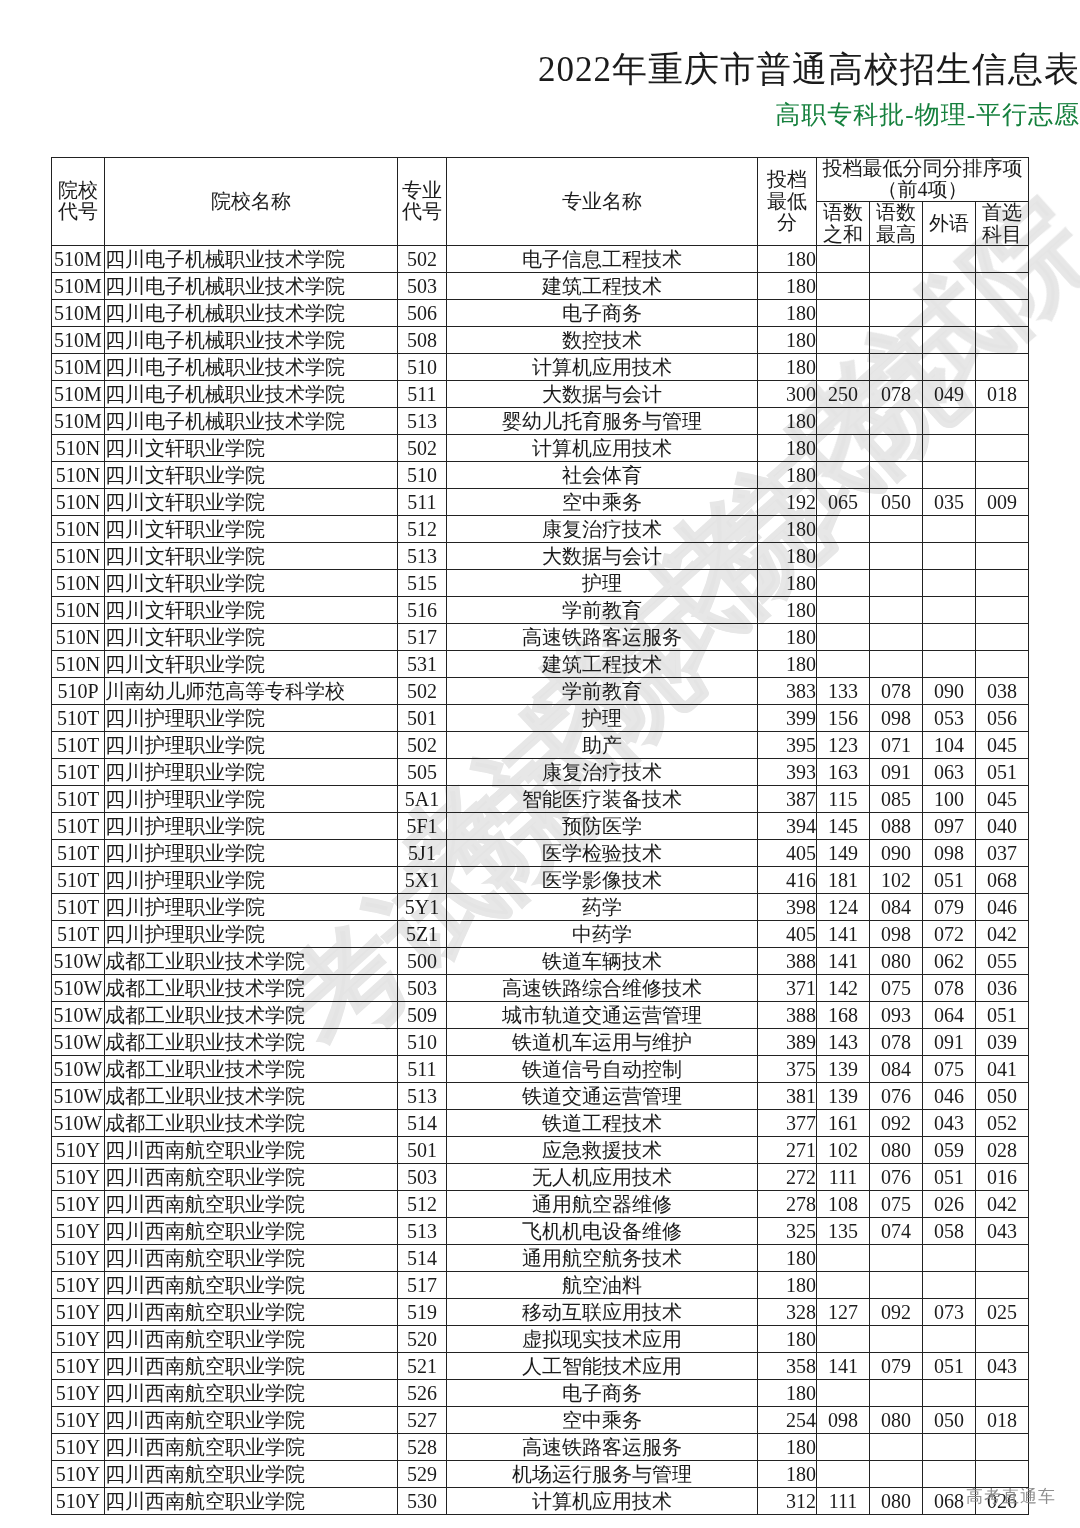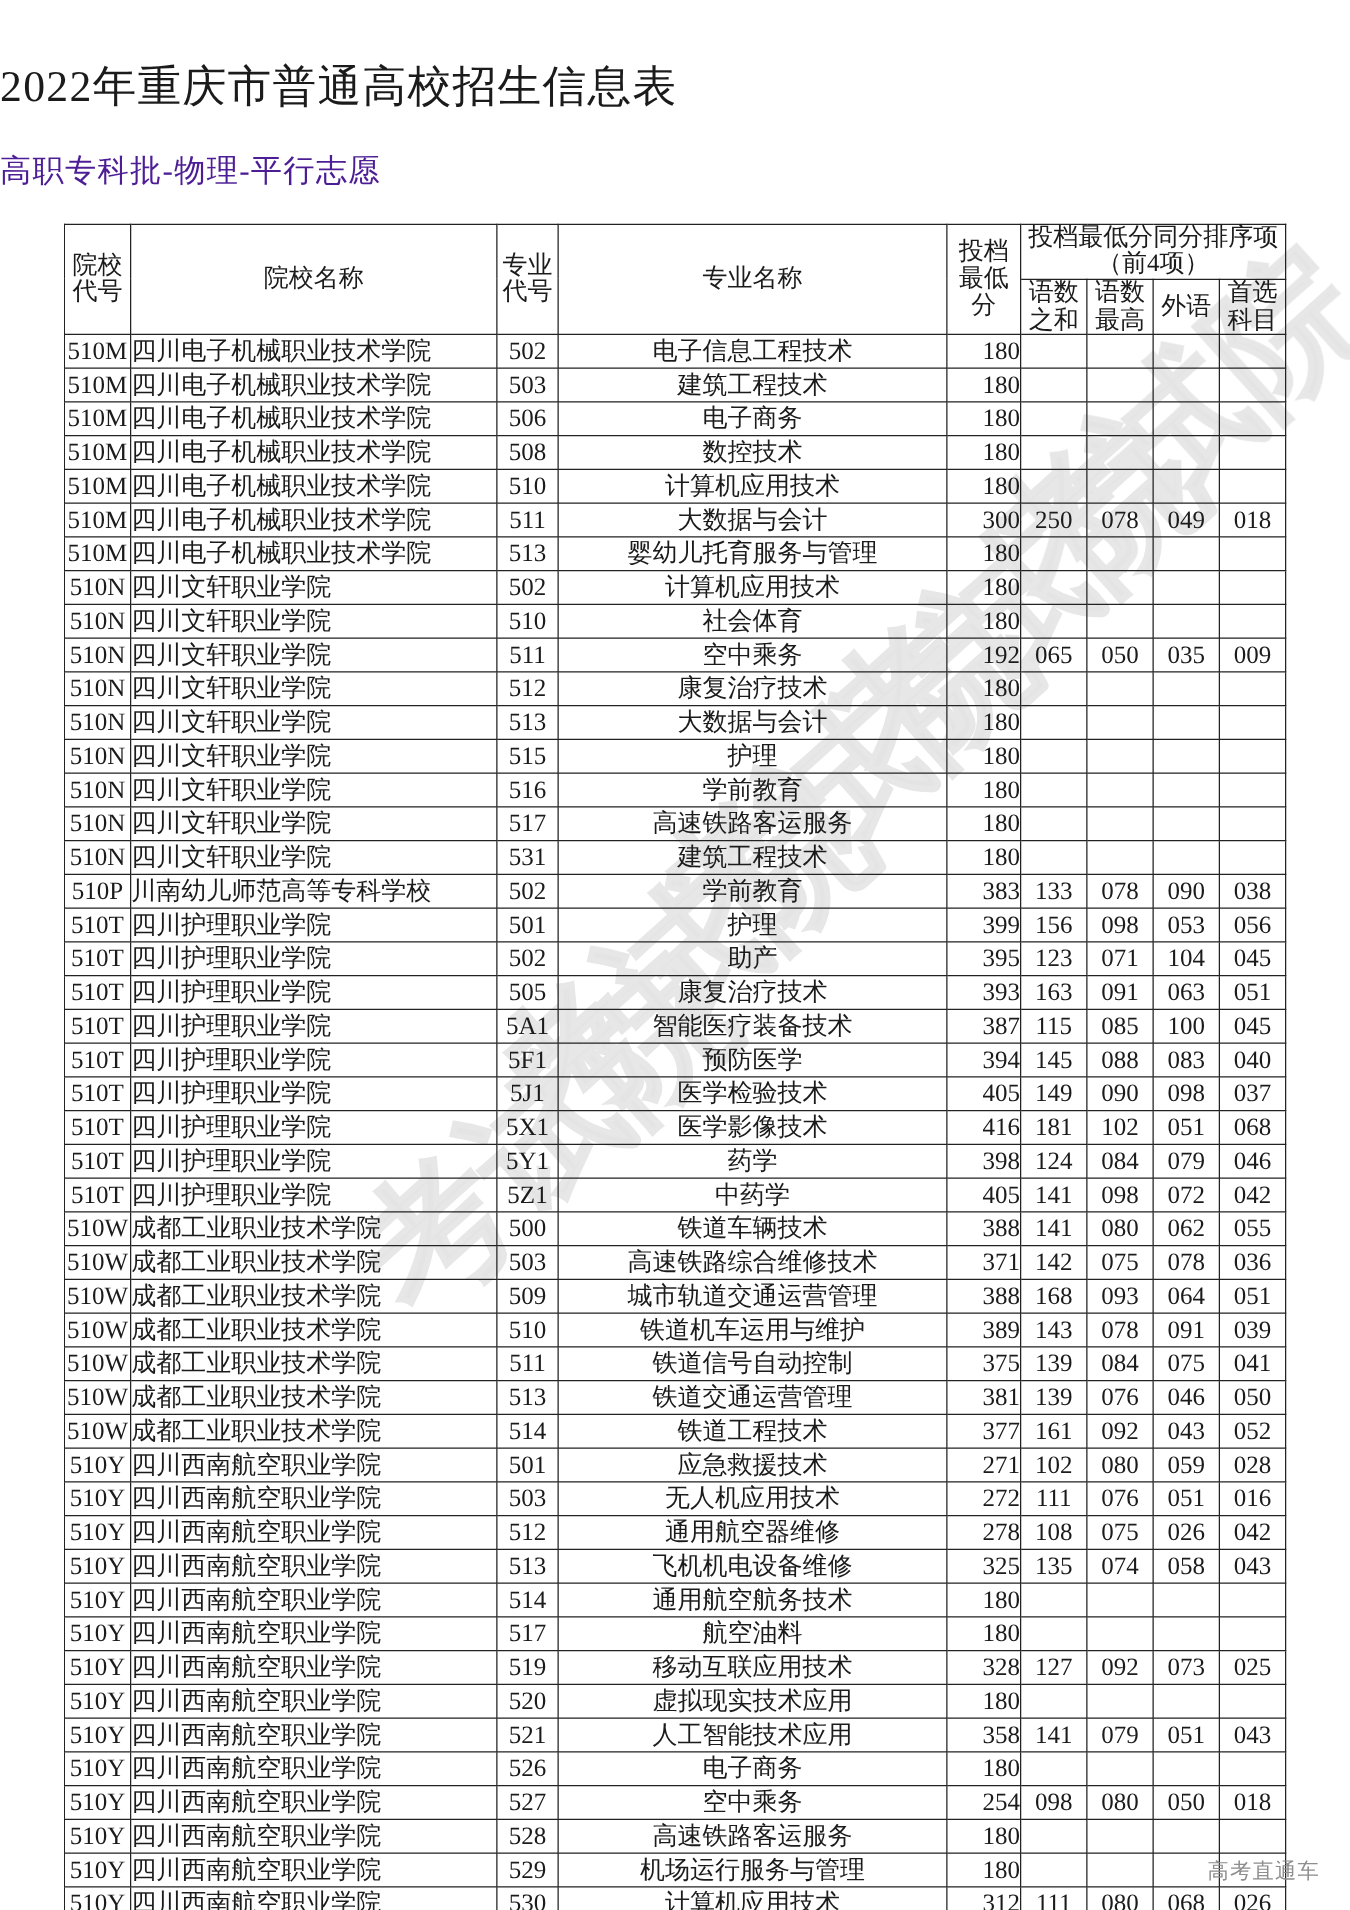--- a/index.html
+++ b/index.html
@@ -46,36 +46,36 @@
   .wm1 { left: 10px;  top: 470px; transform: rotate(-42deg); }
   .wm2 { left: 120px; top: 330px; transform: rotate(-42deg); }
   .wm3 { left: 250px; top: 185px; transform: rotate(-42deg); }
   .wm4 { left: 385px; top: 45px;  transform: rotate(-42deg); }
   .wm5 { left: 515px; top: -95px; transform: rotate(-42deg); }
 
   
   .title-block {
     position: relative;
     z-index: 10;
-    text-align: left;
+    text-align: right;
     padding-top: 48px;
   }
   .main-title {
     font-size: 35px;
     letter-spacing: 1px;
     line-height: 1.25;
     font-weight: 400;
     color: #1b1b1b;
   }
   .sub-title {
-    margin-top: 28px;
+    margin-top: 6px;
     font-size: 25px;
     letter-spacing: 1px;
     font-weight: 400;
-    color: #4c1d95;
+    color: #15803d;
   }
 
   
   .table-wrap {
     position: relative;
     z-index: 10;
     margin: 26px auto 0 auto;
     width: 978px;
   }
   table.info {
@@ -433,21 +433,21 @@
             <td class="c-s4">045</td>
           </tr>
           <tr>
             <td class="c-code">510T</td>
             <td class="c-school">四川护理职业学院</td>
             <td class="c-mcode">5F1</td>
             <td class="c-major">预防医学</td>
             <td class="c-score">394</td>
             <td class="c-s1">145</td>
             <td class="c-s2">088</td>
-            <td class="c-s3">083</td>
+            <td class="c-s3">097</td>
             <td class="c-s4">040</td>
           </tr>
           <tr>
             <td class="c-code">510T</td>
             <td class="c-school">四川护理职业学院</td>
             <td class="c-mcode">5J1</td>
             <td class="c-major">医学检验技术</td>
             <td class="c-score">405</td>
             <td class="c-s1">149</td>
             <td class="c-s2">090</td>

